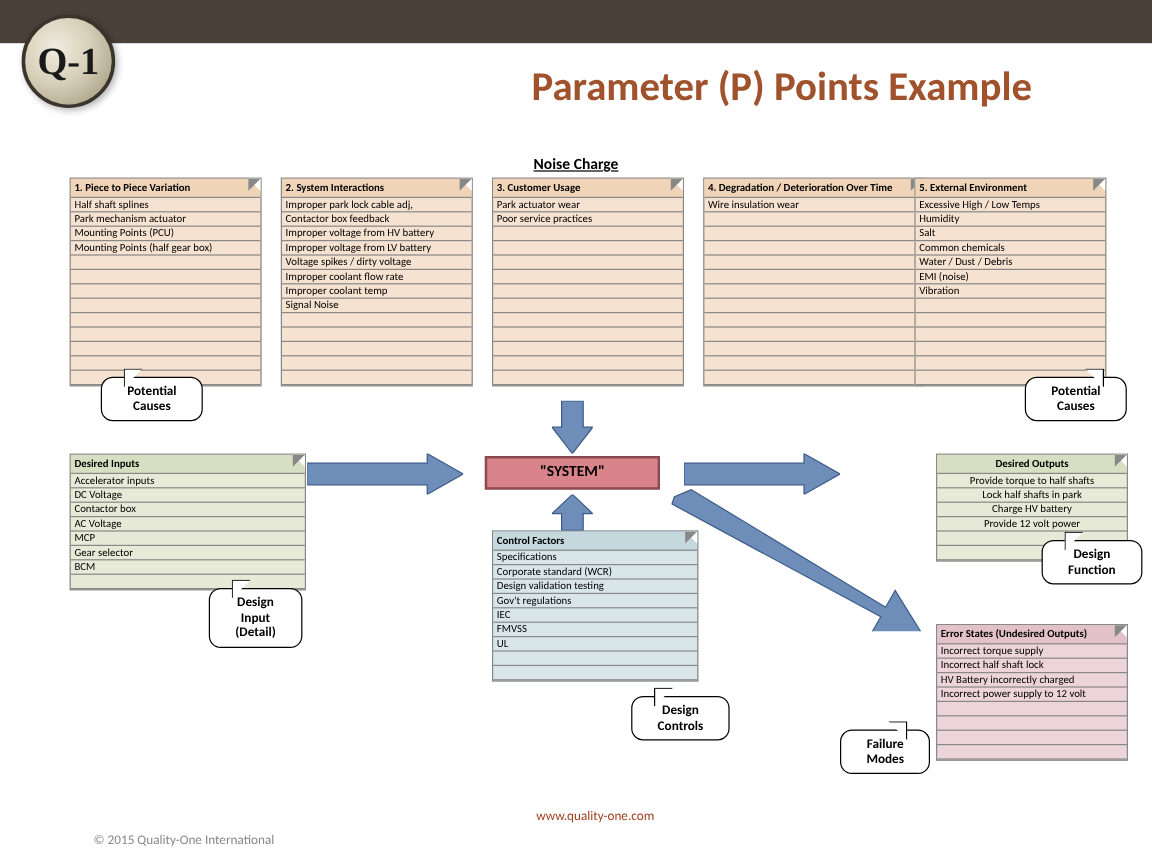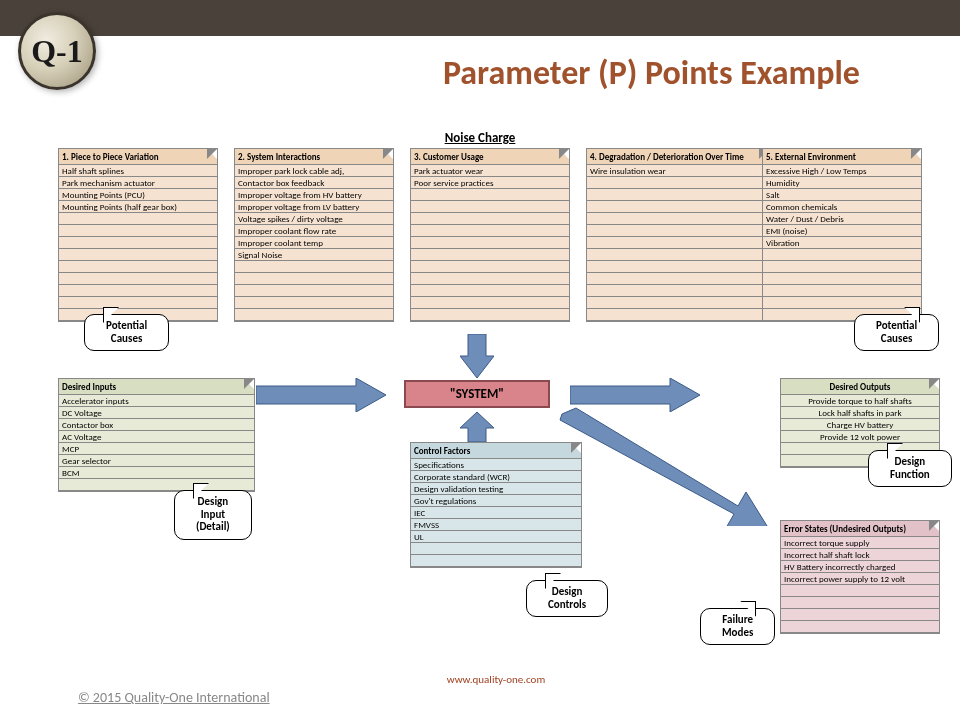--- a/index.html
+++ b/index.html
@@ -25,21 +25,21 @@
   .error { background: #ecd4d8; left: 780px; top: 520px; width: 160px; }
   .error .box-h { background: #e2c2c8; }
   .system { position: absolute; left: 404px; top: 380px; width: 146px; height: 28px; background: #d8848a; border: 2px solid #8a4a50; text-align: center; line-height: 24px; font-size: 13px; font-weight: bold; }
   .callout { position: absolute; background: #fff; border: 1.5px solid #000; border-radius: 10px; padding: 5px 21px; font-size: 11px; font-weight: bold; text-align: center; line-height: 1.15; }
   .callout::before { content: ""; position: absolute; width: 14px; height: 14px; background: #fff; border: 1.5px solid #000; border-radius: 50% 0; }
   .callout.tl::before { top: -8px; left: 18px; clip-path: polygon(0 0, 100% 0, 0 100%); border-radius:0; }
   .callout.tr::before { top: -8px; right: 18px; clip-path: polygon(0 0, 100% 0, 100% 100%); border-radius:0;}
   .arrow { position: absolute; }
   .arrow svg { display:block; }
   .footer-url { position: absolute; bottom: 34px; left: 50%; transform: translateX(-50%); font-size: 11px; color: #a04020; margin-left: 16px; }
-  .copyright { position: absolute; bottom: 14px; left: 78px; font-size: 14px; color: #888; text-decoration: underline; }
+  .copyright { position: absolute; bottom: 14px; left: 78px; font-size: 11px; color: #888; }
   .dogear { position:absolute; top:0; right:0; width:0; height:0; border-left:10px solid transparent; border-top:10px solid #fff; }
   .dogear::after{ content:""; position:absolute; top:-10px; right:0; border-left:10px solid #888; border-bottom:10px solid transparent;}
 </style>
 </head>
 <body>
 
 <div class="topbar"></div>
 <div class="logo">Q-1</div>
 <div class="title">Parameter (P) Points Example</div>
 <div class="section-label noise-label">Noise Charge</div>

